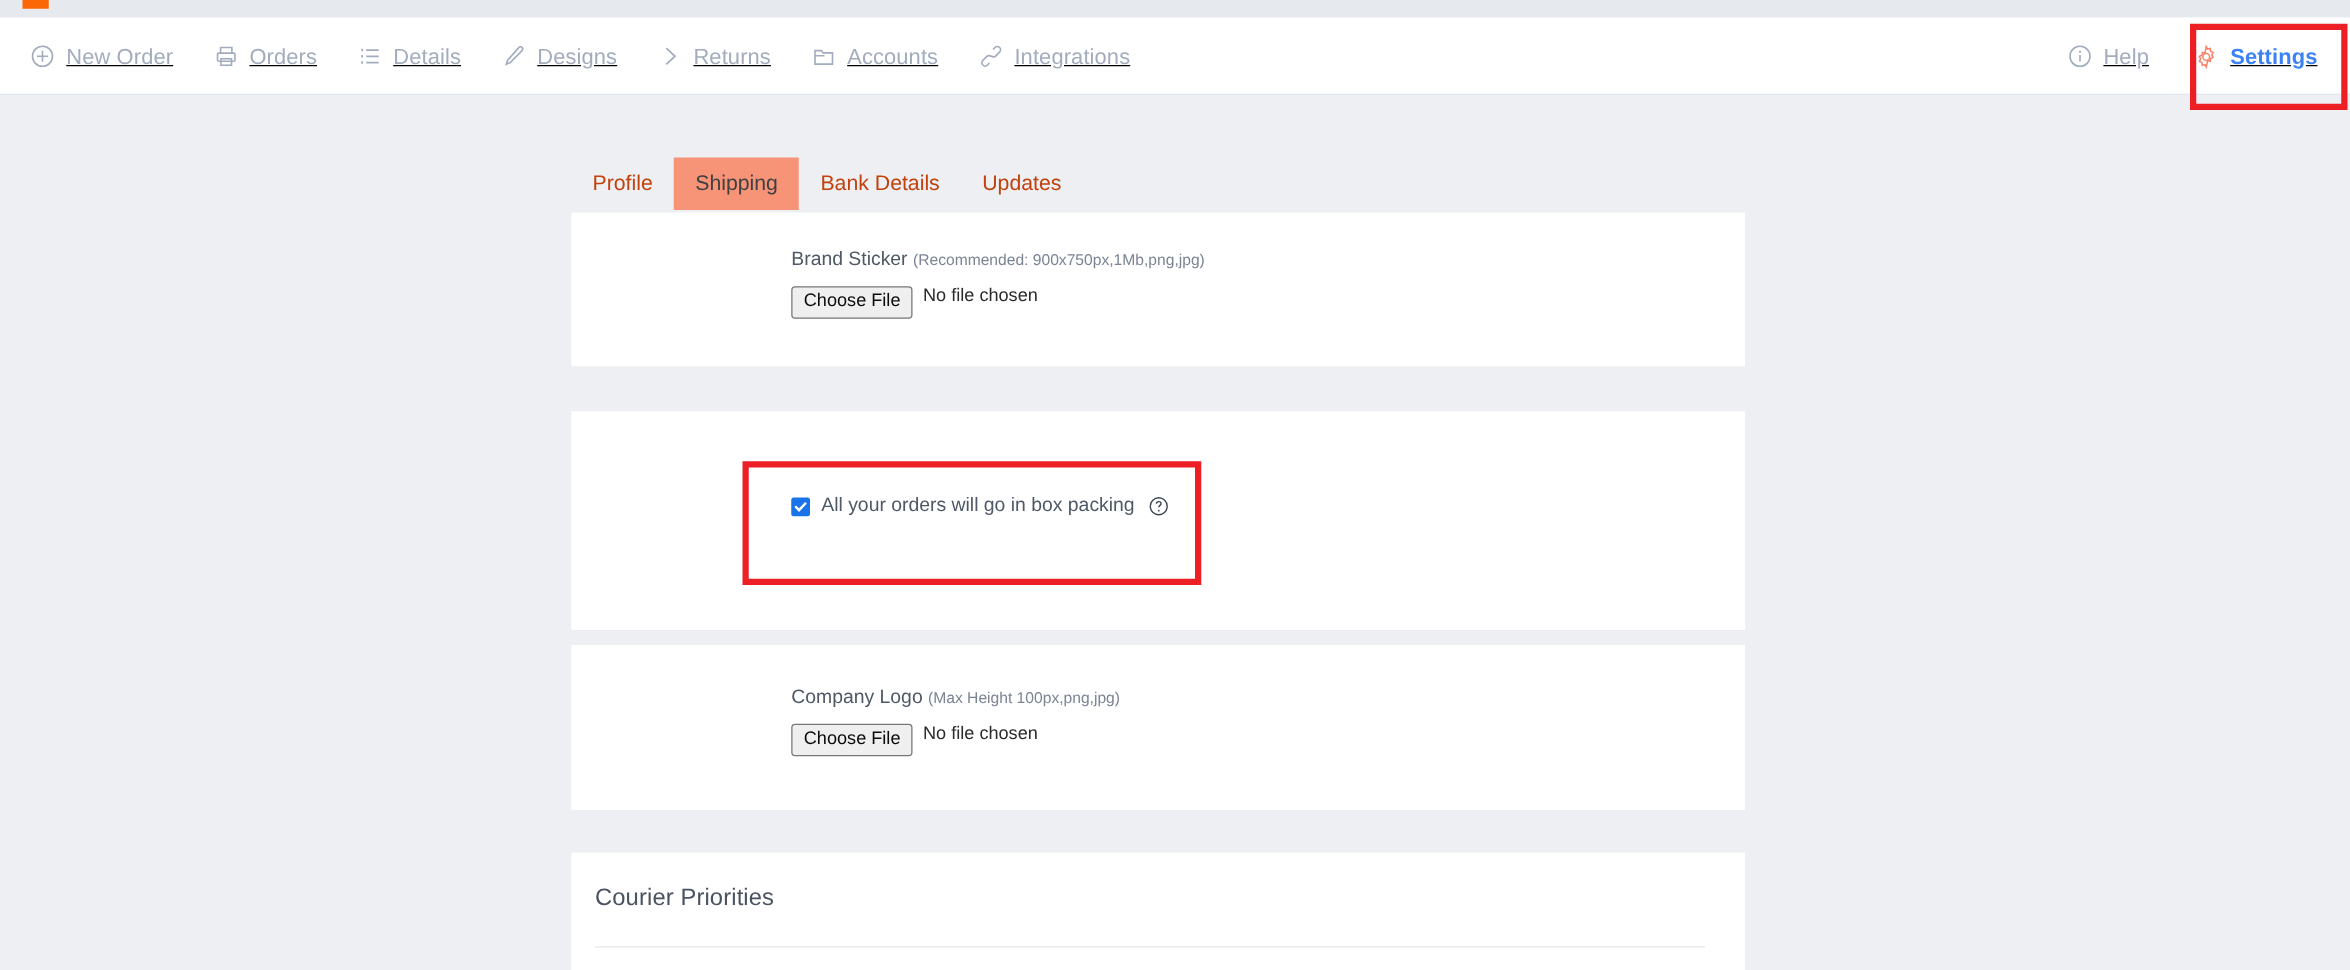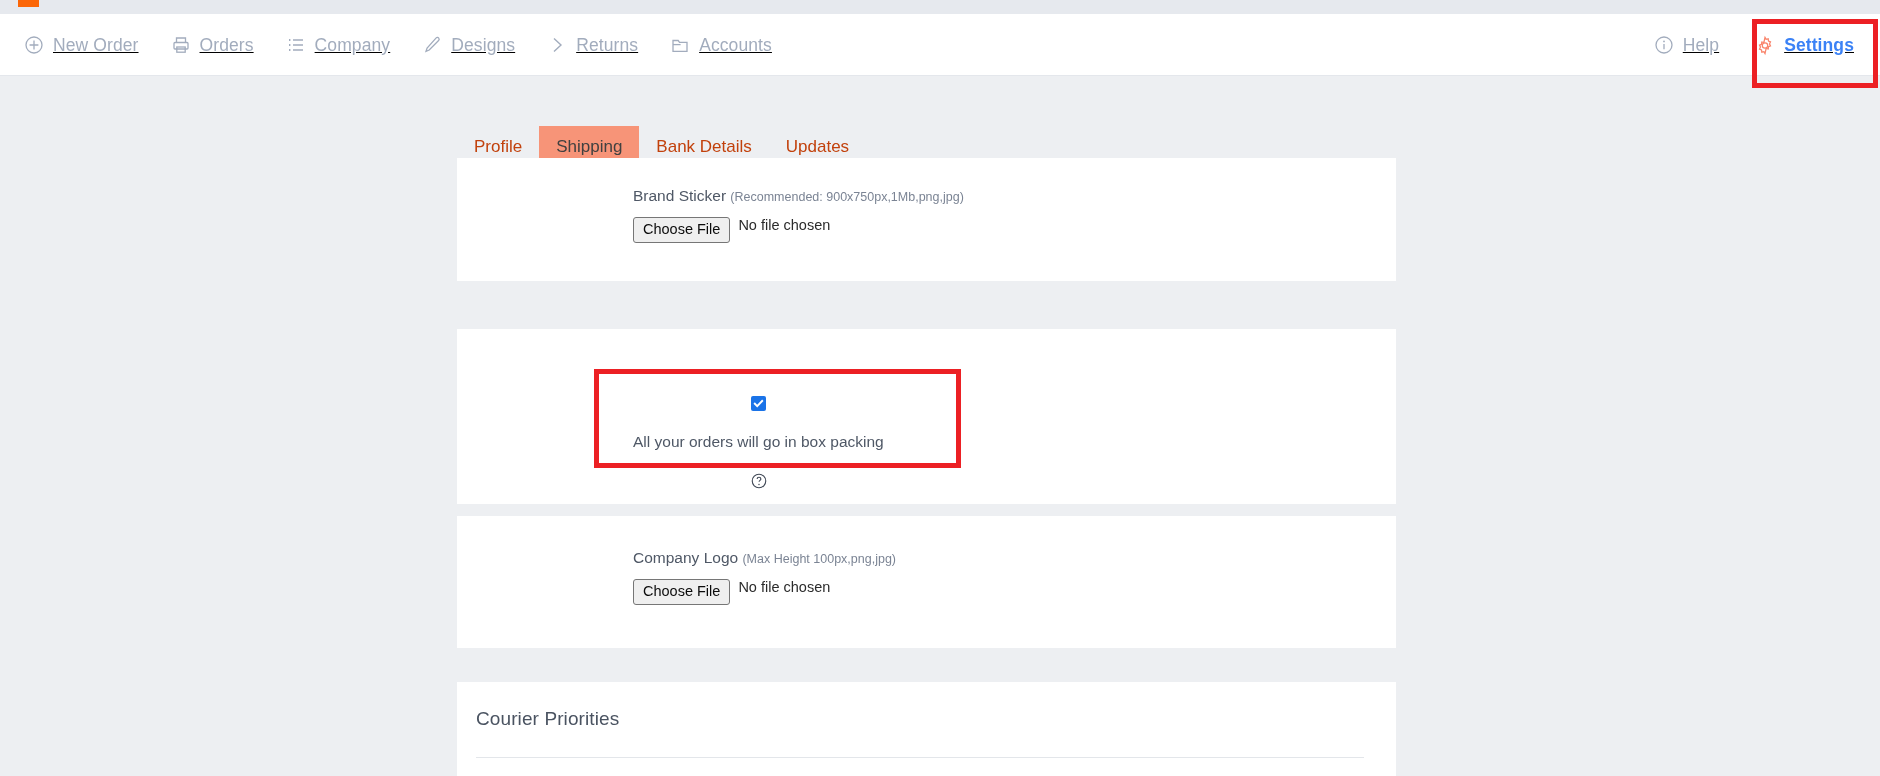--- a/index.html
+++ b/index.html
@@ -128,21 +128,21 @@
     color: #404040;
   }
 
   
   .card {
     position: absolute;
     left: 457px;
     width: 939px;
     background: #ffffff;
   }
-  .card-sticker  { top: 82px;  height: 123px; }
+  .card-sticker  { top: 94px;  height: 123px; }
   .card-box      { top: 253px; height: 175px; }
   .card-logo     { top: 440px; height: 132px; }
   .card-courier  { top: 606px; height: 120px; }
 
   
   .upload-block {
     position: absolute;
     left: 176px;
   }
   .upload-label {
@@ -184,22 +184,21 @@
   }
   .box-packing-title {
     font-size: 19px;
     color: #4a5361;
     letter-spacing: .1px;
   }
   .box-packing-check-row {
     margin-top: 17px;
     display: flex;
     align-items: center;
-    gap: 22px;
-    flex-direction: column;
+    gap: 9px;
   }
   .checkbox {
     width: 15px; height: 15px;
     border-radius: 2px;
     background: #1a73e8;
     display: flex;
     align-items: center;
     justify-content: center;
     flex: none;
     cursor: pointer;
@@ -266,21 +265,21 @@
       <span class="nav-label">Orders</span>
     </div>
 
     <div class="nav-item">
       <span class="nav-icon">
         <svg width="20" height="20" viewBox="0 0 20 20" fill="none" stroke="currentColor" stroke-width="1.4">
           <path d="M7 5h10M7 10h10M7 15h10"></path>
           <path d="M3 5h1.4M3 10h1.4M3 15h1.4" stroke-width="2"></path>
         </svg>
       </span>
-      <span class="nav-label">Company</span>
+      <span class="nav-label">Details</span>
     </div>
 
     <div class="nav-item">
       <span class="nav-icon">
         <svg width="20" height="20" viewBox="0 0 20 20" fill="none" stroke="currentColor" stroke-width="1.3">
           <path d="M14.2 2.9c.8-.8 1.9-.5 2.5.2.6.7.6 1.7-.1 2.4L7.2 15 4 16.4l1.1-3.3z"></path>
         </svg>
       </span>
       <span class="nav-label">Designs</span>
     </div>
@@ -297,20 +296,29 @@
     <div class="nav-item">
       <span class="nav-icon">
         <svg width="20" height="20" viewBox="0 0 20 20" fill="none" stroke="currentColor" stroke-width="1.3">
           <path d="M3 5.5h5.2l1.3 1.8H17v9H3z"></path>
             <path d="M3 9.6h7.6"></path>
         </svg>
       </span>
       <span class="nav-label">Accounts</span>
     </div>
 
+    <div class="nav-item">
+      <span class="nav-icon">
+        <svg width="20" height="20" viewBox="0 0 20 20" fill="none" stroke="currentColor" stroke-width="1.3">
+          <path d="M11.4 4.6l1.6-1.6a2.6 2.6 0 013.7 3.7l-3 3a2.6 2.6 0 01-3.7 0"></path>
+          <path d="M8.6 15.4l-1.6 1.6a2.6 2.6 0 01-3.7-3.7l3-3a2.6 2.6 0 013.7 0"></path>
+        </svg>
+      </span>
+      <span class="nav-label">Integrations</span>
+    </div>
 
   </div>
 
   <div class="nav-right">
 
     <div class="nav-item help">
       <span class="nav-icon">
         <svg width="20" height="20" viewBox="0 0 20 20" fill="none" stroke="currentColor" stroke-width="1.3">
           <circle cx="10" cy="10" r="8"></circle>
             <path d="M10 9v5.2"></path>

